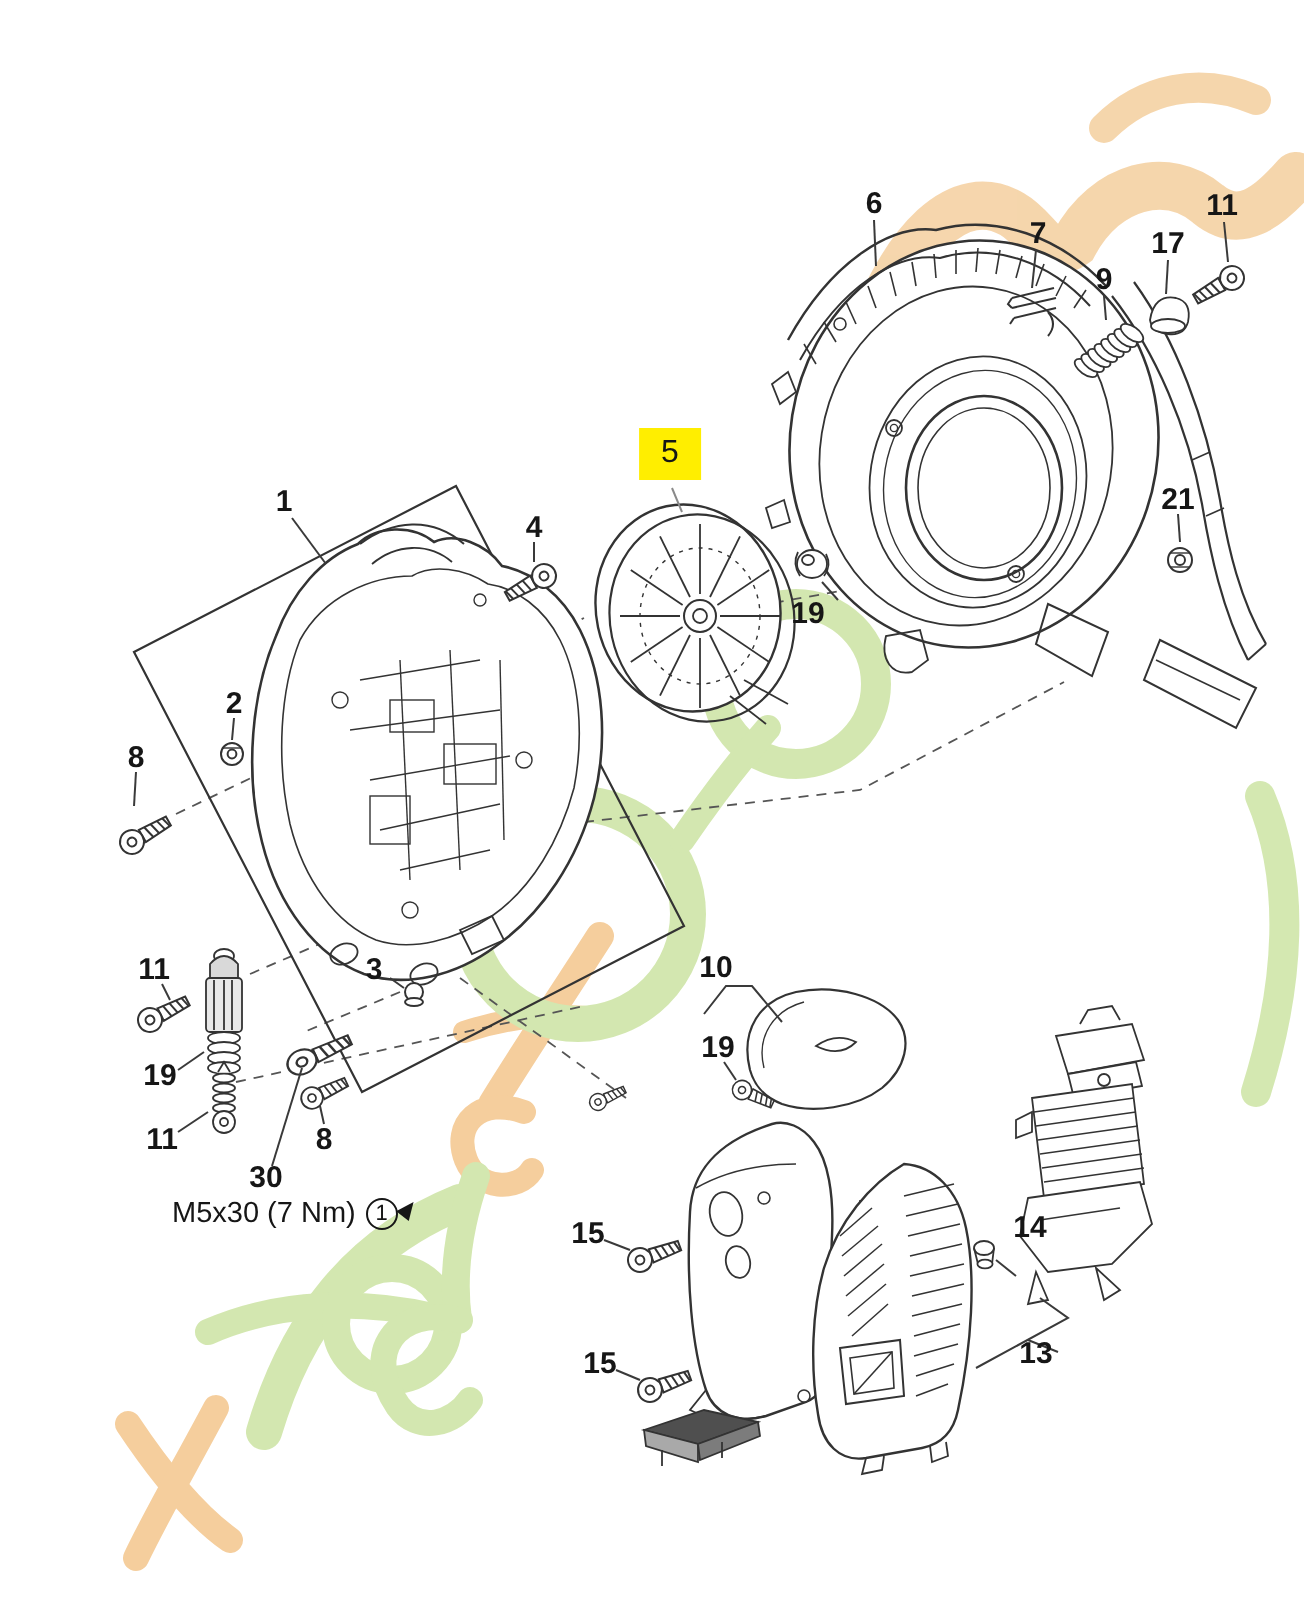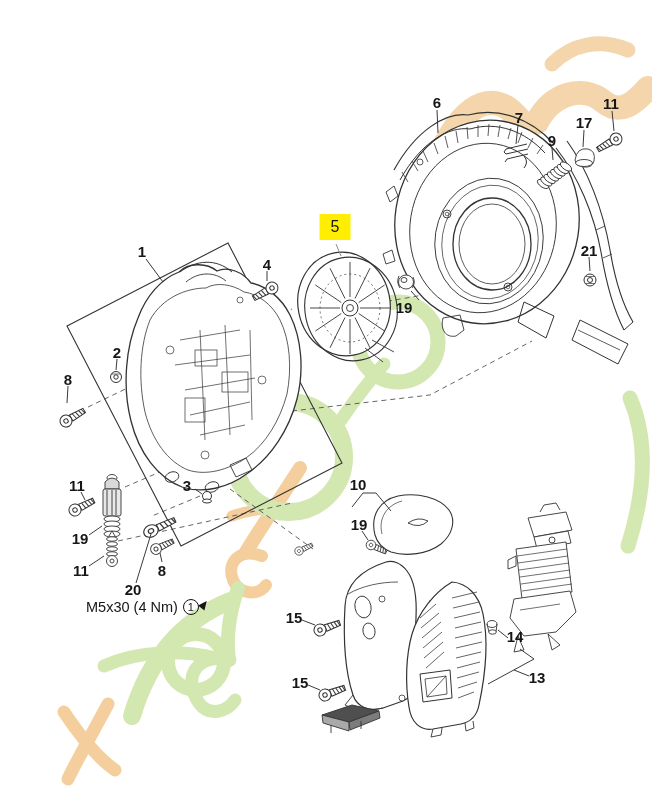--- a/index.html
+++ b/index.html
@@ -386,28 +386,28 @@
   <div class="lbl" style="left:611px;top:103px">11</div>
   <div class="lbl" style="left:117px;top:352px">2</div>
   <div class="lbl" style="left:68px;top:379px">8</div>
   <div class="lbl" style="left:404px;top:307px">19</div>
   <div class="lbl" style="left:589px;top:250px">21</div>
   <div class="lbl" style="left:187px;top:485px">3</div>
   <div class="lbl" style="left:77px;top:485px">11</div>
   <div class="lbl" style="left:80px;top:538px">19</div>
   <div class="lbl" style="left:81px;top:570px">11</div>
   <div class="lbl" style="left:162px;top:570px">8</div>
-  <div class="lbl" style="left:133px;top:589px">20</div>
+  <div class="lbl" style="left:133px;top:589px">30</div>
   <div class="lbl" style="left:358px;top:484px">10</div>
   <div class="lbl" style="left:359px;top:524px">19</div>
   <div class="lbl" style="left:294px;top:617px">15</div>
   <div class="lbl" style="left:300px;top:682px">15</div>
-  <div class="lbl" style="left:515px;top:636px">14</div>
-  <div class="lbl" style="left:537px;top:677px">13</div>
+  <div class="lbl" style="left:515px;top:614px">14</div>
+  <div class="lbl" style="left:518px;top:677px">13</div>
 </div>
 
 <div class="note">
-  <span>M5x30 (4 Nm)</span>
+  <span>M5x30 (7 Nm)</span>
   <span class="circ">1</span>
   <span class="arr"></span>
 </div>
 
 </div>
 
 </body></html>

